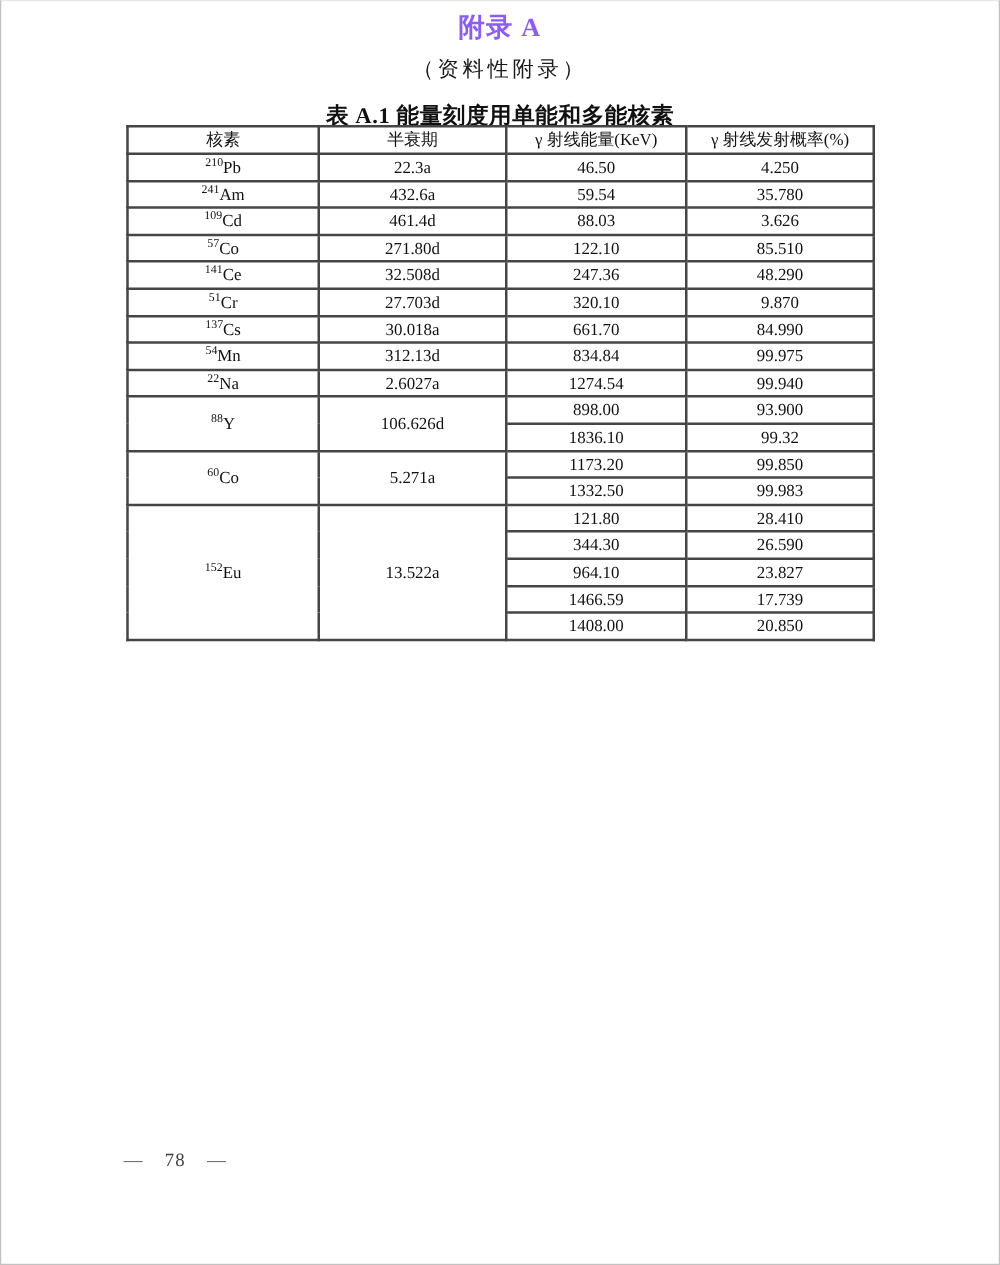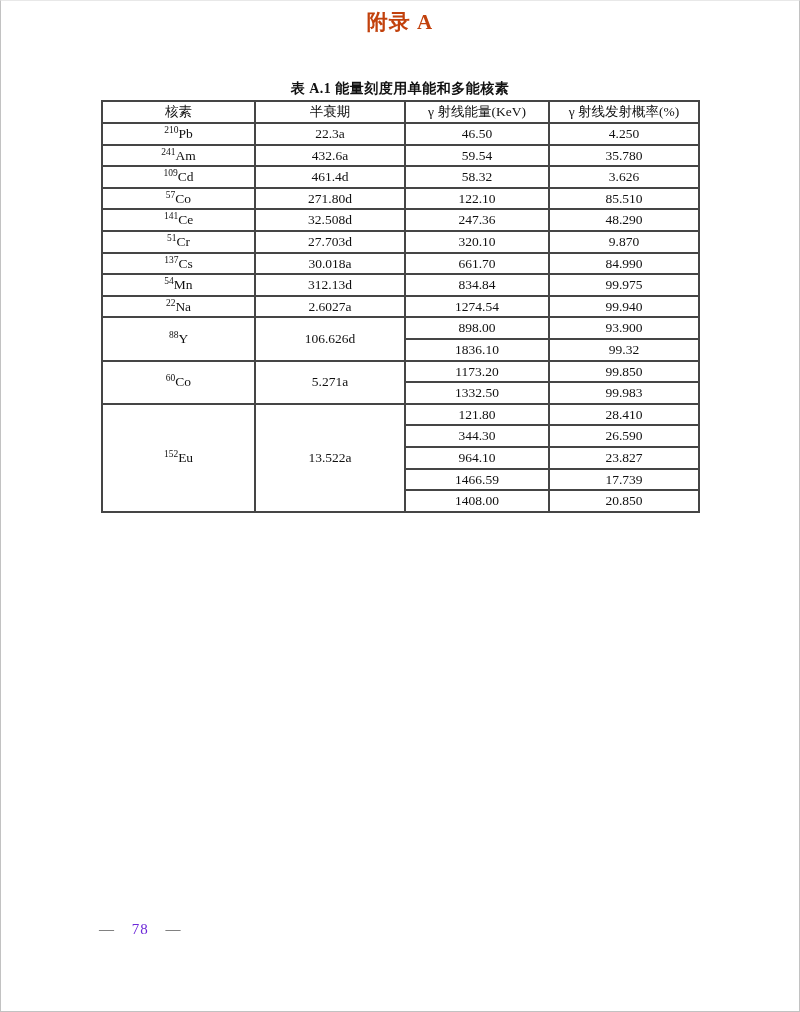--- a/index.html
+++ b/index.html
@@ -15,33 +15,33 @@
     border: 1px solid #c2c2c2;
     border-top-color: #e8e8e8;
     box-sizing: border-box;
     background: #fff;
   }
   .doc-title {
     position: absolute; top: 7px; left: 0; width: 100%;
     text-align: center;
     font-size: 21px; font-weight: bold;
     letter-spacing: 1px;
-    color: #c2410c;
+    color: #8b5cf6;
   }
   .doc-subtitle {
     position: absolute; top: 43px; left: 0; width: 100%;
     text-align: center;
     font-size: 17px;
     letter-spacing: 3px;
     color: #1a1a1a;
   }
   .table-caption {
     position: absolute; top: 79px; left: 0; width: 100%;
     text-align: center;
-    font-size: 14px; font-weight: bold;
+    font-size: 18px; font-weight: bold;
     letter-spacing: 0.5px;
     color: #111;
   }
   table.nuclide-table {
     position: absolute; top: 99px; left: 100px;
     width: 597px;
     border-collapse: collapse;
     table-layout: fixed;
   }
   .nuclide-table th, .nuclide-table td {
@@ -68,29 +68,30 @@
     font-size: 9.5px;
     line-height: 0;
   }
   .page-footer {
     position: absolute; top: 920px; left: 98px;
     font-size: 15px;
     color: #222;
     letter-spacing: 1px;
   }
   .page-footer .dash { color: #555; }
-  .page-footer .num { margin: 0 12px; color: #6d28d9; }
+  .page-footer .num { margin: 0 12px; color: #404040; }
 </style>
 </head>
 <body>
 
 <div class="page">
 
   <div class="doc-title">附录 A</div>
 
+  <div class="doc-subtitle">（资料性附录）</div>
 
   <div class="table-caption">表 A.1 能量刻度用单能和多能核素</div>
 
   <table class="nuclide-table">
     <colgroup>
       <col style="width:153px">
       <col style="width:150px">
       <col style="width:144px">
       <col style="width:150px">
     </colgroup>
@@ -111,21 +112,21 @@
         </tr>
         <tr>
           <td rowspan="1"><sup>241</sup>Am</td>
           <td rowspan="1">432.6a</td>
           <td>59.54</td>
           <td>35.780</td>
         </tr>
         <tr>
           <td rowspan="1"><sup>109</sup>Cd</td>
           <td rowspan="1">461.4d</td>
-          <td>58.32</td>
+          <td>88.03</td>
           <td>3.626</td>
         </tr>
         <tr>
           <td rowspan="1"><sup>57</sup>Co</td>
           <td rowspan="1">271.80d</td>
           <td>122.10</td>
           <td>85.510</td>
         </tr>
         <tr>
           <td rowspan="1"><sup>141</sup>Ce</td>

